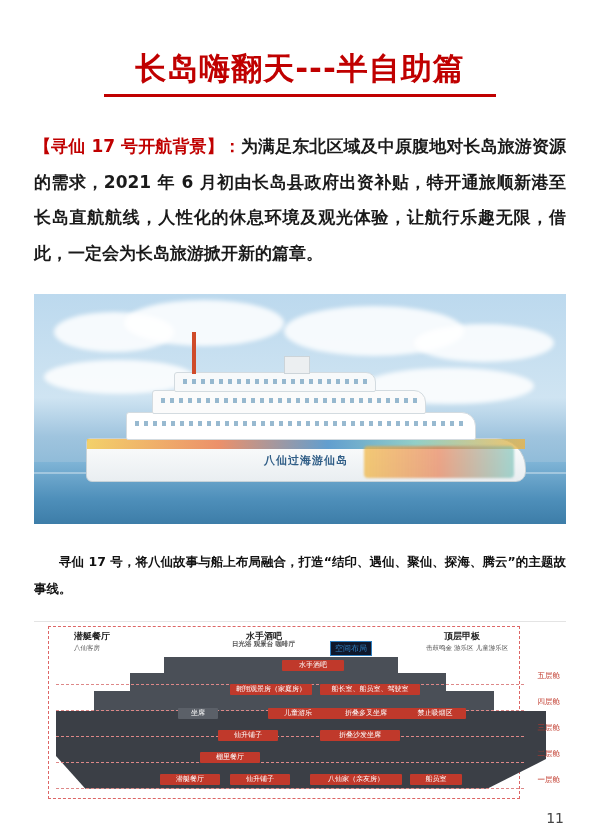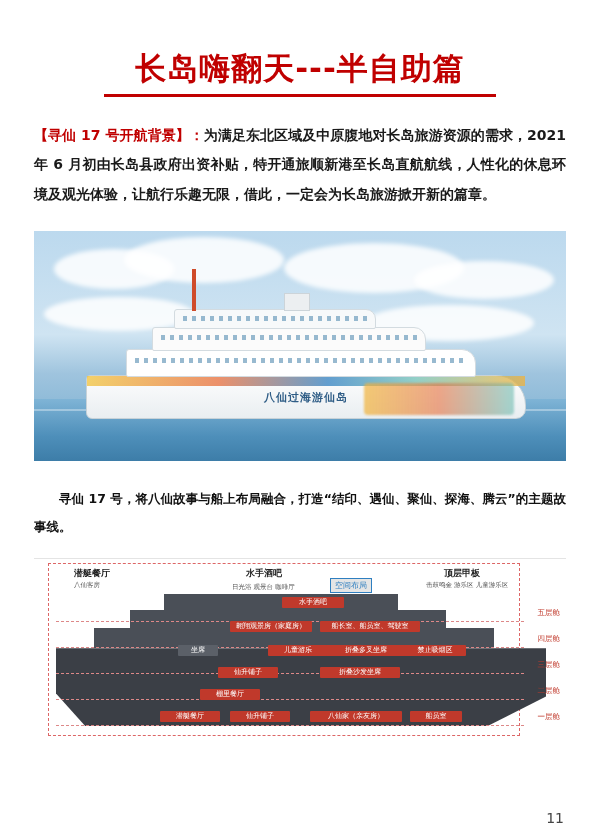--- a/index.html
+++ b/index.html
@@ -26,22 +26,22 @@
     letter-spacing:1px;
     font-family:"DejaVu Sans", sans-serif;
     position:relative;
   }
   .title-underline{
     width:392px;height:3px;background:#c00000;
     margin:4px auto 0 auto;
   }
   
   .intro{
-    margin-top:24px;
-    font-size:14px;
+    margin-top:32px;
+    font-size:17px;
     line-height:2.1;
     color:#1a1a1a;
     text-align:justify;
     font-family:"DejaVu Sans", sans-serif;
   }
   .intro .lead{
     color:#c00000;
     font-weight:bold;
   }
   .intro b{font-weight:bold;}
@@ -170,21 +170,21 @@
   .cat-label{
     position:absolute;font-size:9px;color:#222;font-weight:bold;
     font-family:"DejaVu Sans", sans-serif;white-space:nowrap;
   }
   .cat-sub{
     position:absolute;font-size:6.5px;color:#555;
     font-family:"DejaVu Sans", sans-serif;white-space:nowrap;
   }
   .blue-box{
     position:absolute;border:1px solid #2f7fc0;color:#2f7fc0;
-    font-size:8px;padding:1px 4px;background:#e5e5e5;
+    font-size:8px;padding:1px 4px;background:#0f172a;
     font-family:"DejaVu Sans", sans-serif;white-space:nowrap;
   }
   
   .page-num{
     position:absolute;right:36px;bottom:62px;
     font-size:14px;color:#444;
     font-family:"DejaVu Sans", sans-serif;
   }
 </style>
 </head>
@@ -232,21 +232,21 @@
   </div>
 
   <div class="diagram">
 
     <div class="dashed-box" style="left:14px;top:4px;right:46px;bottom:8px;"></div>
 
     <div class="cat-label" style="left:40px;top:8px;">潜艇餐厅</div>
     <div class="cat-sub" style="left:40px;top:22px;">八仙客房</div>
 
     <div class="cat-label" style="left:212px;top:8px;">水手酒吧</div>
-    <div class="cat-sub" style="left:198px;top:24px;">日光浴 观景台 咖啡厅</div>
+    <div class="cat-sub" style="left:198px;top:18px;font-weight:bold;">日光浴 观景台 咖啡厅</div>
 
     <div class="blue-box" style="left:296px;top:19px;">空间布局</div>
 
     <div class="cat-label" style="left:410px;top:8px;">顶层甲板</div>
     <div class="cat-sub" style="left:392px;top:22px;">击鼓鸣金 游乐区 儿童游乐区</div>
 
     <div class="hull-dark"></div>
     <div class="deck-dark" style="left:60px;bottom:96px;right:72px;height:20px;"></div>
     <div class="deck-dark" style="left:96px;bottom:116px;right:120px;height:18px;"></div>
     <div class="deck-dark" style="left:130px;bottom:134px;right:168px;height:16px;"></div>

